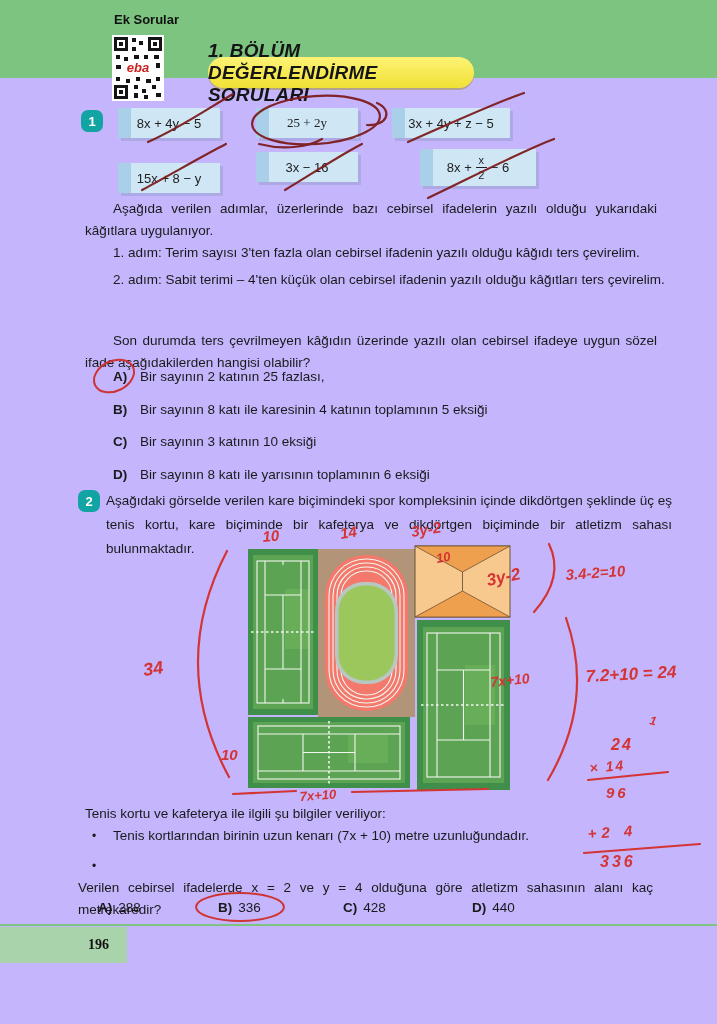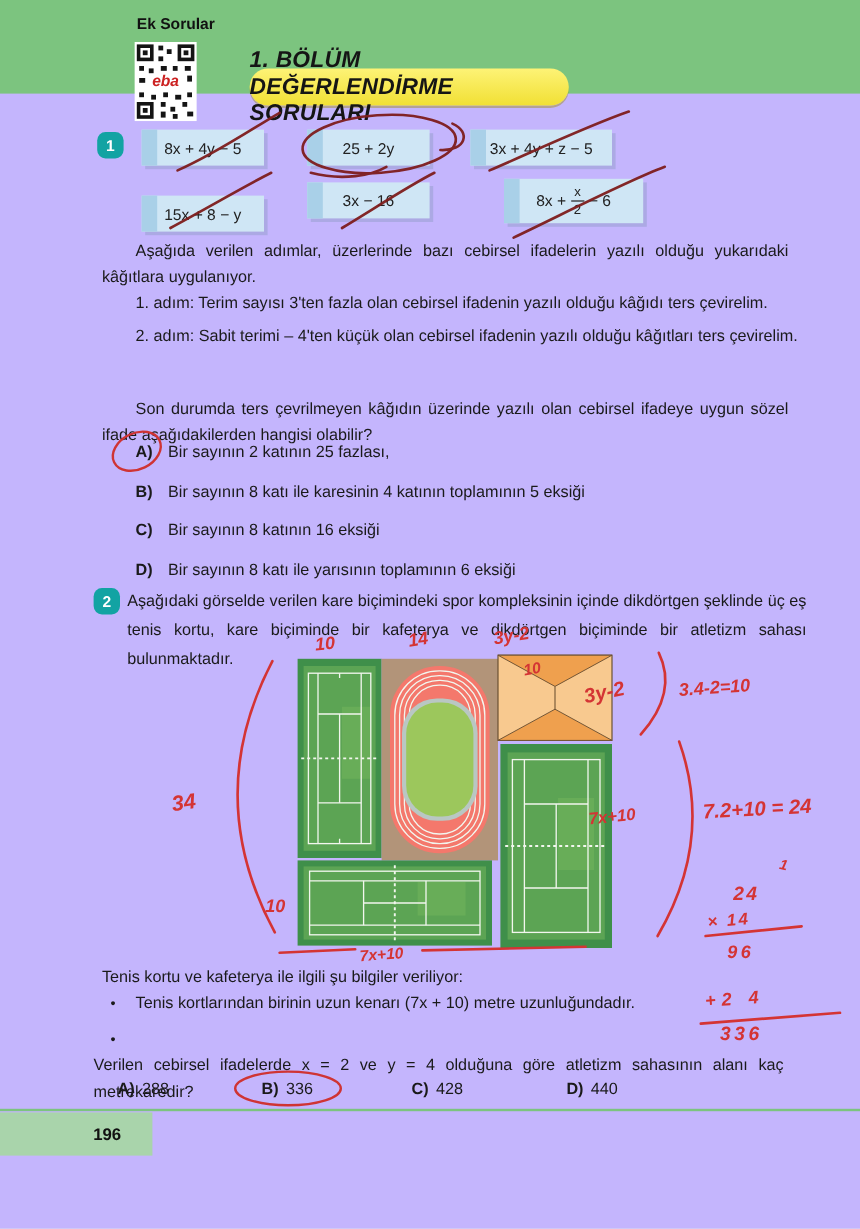--- a/index.html
+++ b/index.html
@@ -30,22 +30,22 @@
   .opt-row{display:flex;margin-bottom:12.5px;line-height:20px;}
   .opt-label{font-weight:700;width:27px;flex:0 0 27px;}
   .bullets{position:absolute;left:92px;top:826px;font-size:13.5px;}
   .bullet-row{display:flex;margin-bottom:10px;line-height:20px;}
   .bullet-dot{width:21px;flex:0 0 21px;font-size:12px;}
   .opt2{position:absolute;top:899px;font-size:13.5px;line-height:18px;display:flex;}
   .opt2 b{margin-right:6px;}
   
   .footer-line{position:absolute;left:0;top:924px;width:717px;height:2px;background:#7cc47f;}
   .footer-band{position:absolute;left:0;top:927px;width:127px;height:36px;background:#a9d4ab;
-               display:flex;align-items:center;justify-content:flex-end;padding-right:26px;
-               box-sizing:border-box;font-size:14px;font-weight:700;color:#111;}
+               display:flex;align-items:center;justify-content:flex-end;padding-right:18px;
+               box-sizing:border-box;font-size:14px;font-weight:700;color:#111;font-family:Liberation Serif, serif;}
   
   .figure{position:absolute;left:245px;top:543px;width:267px;height:250px;}
   .ink-overlay{position:absolute;left:0;top:0;width:717px;height:1024px;pointer-events:none;z-index:10;}
   .ink-t{fill:#d43434;font-family:"Liberation Sans",sans-serif;font-style:italic;font-weight:600;}
   .court-line{stroke:#f2f6ee;stroke-width:1.1;fill:none;}
 </style>
 </head>
 <body>
 
 <div class="page">
@@ -98,21 +98,21 @@
     <span>1. BÖLÜM DEĞERLENDİRME SORULARI</span>
   </div>
 
   <div class="q-badge" style="left:81px;top:110px;">
     <span>1</span>
   </div>
 
   <div class="card" style="left:118px;top:108px;width:102px;height:30px;">
     <span>8x + 4y − 5</span>
   </div>
-  <div class="card" style="left:256px;top:108px;width:102px;height:30px;">
+  <div class="card" style="left:256px;top:108px;width:102px;height:30px;font-family:Liberation Serif, serif;">
     <span>25 + 2y</span>
   </div>
   <div class="card" style="left:392px;top:108px;width:118px;height:30px;">
     <span>3x + 4y + z − 5</span>
   </div>
   <div class="card" style="left:118px;top:152px;width:102px;height:30px;margin-top:11px;">
     <span>15x + 8 − y</span>
   </div>
   <div class="card" style="left:256px;top:152px;width:102px;height:30px;">
     <span>3x − 16</span>
@@ -140,21 +140,21 @@
     <div class="opt-row">
       <span class="opt-label">A)</span>
       <span>Bir sayının 2 katının 25 fazlası,</span>
     </div>
     <div class="opt-row">
       <span class="opt-label">B)</span>
       <span>Bir sayının 8 katı ile karesinin 4 katının toplamının 5 eksiği</span>
     </div>
     <div class="opt-row">
       <span class="opt-label">C)</span>
-      <span>Bir sayının 8 katının 16 eksiği</span>
+      <span>Bir sayının 3 katının 10 eksiği</span>
     </div>
     <div class="opt-row">
       <span class="opt-label">D)</span>
       <span>Bir sayının 8 katı ile yarısının toplamının 6 eksiği</span>
     </div>
   </div>
 
   <div class="q-badge" style="left:78px;top:490px;">
     <span>2</span>
   </div>

